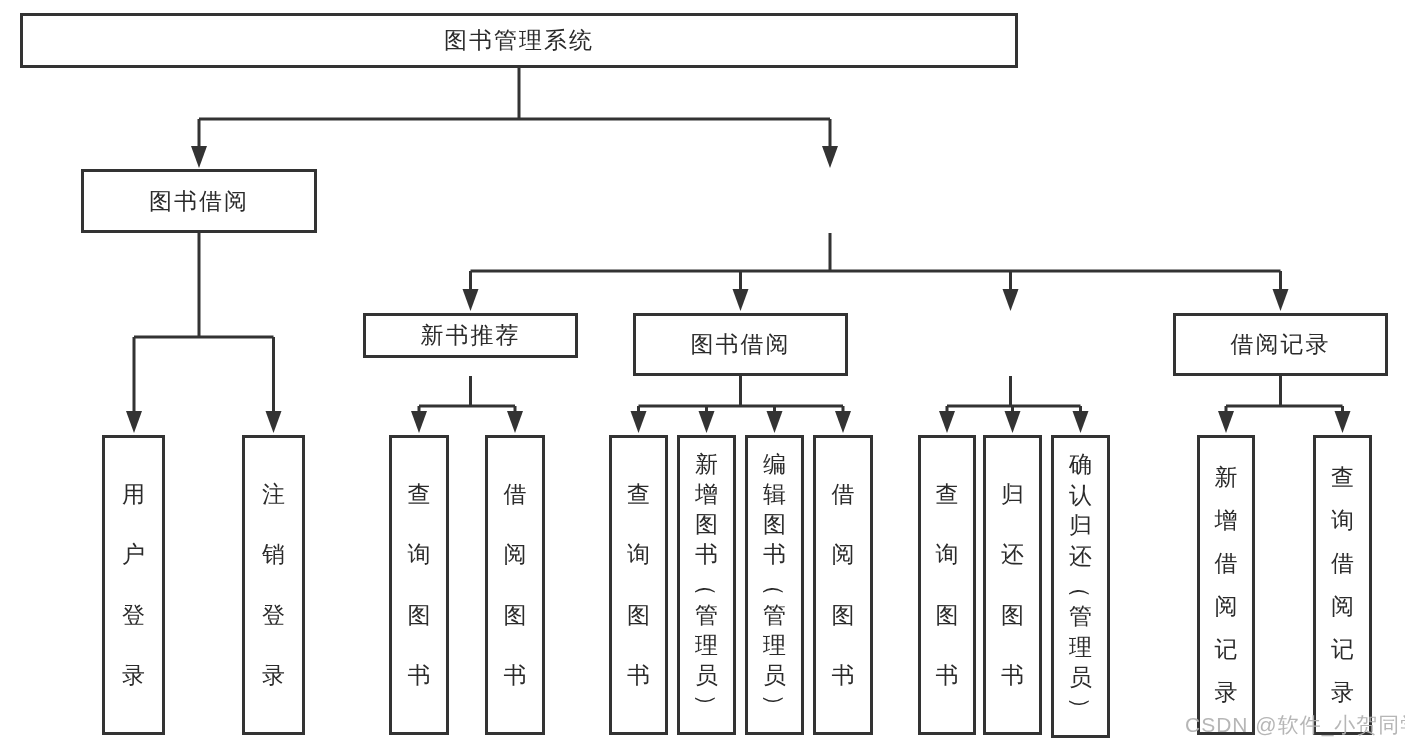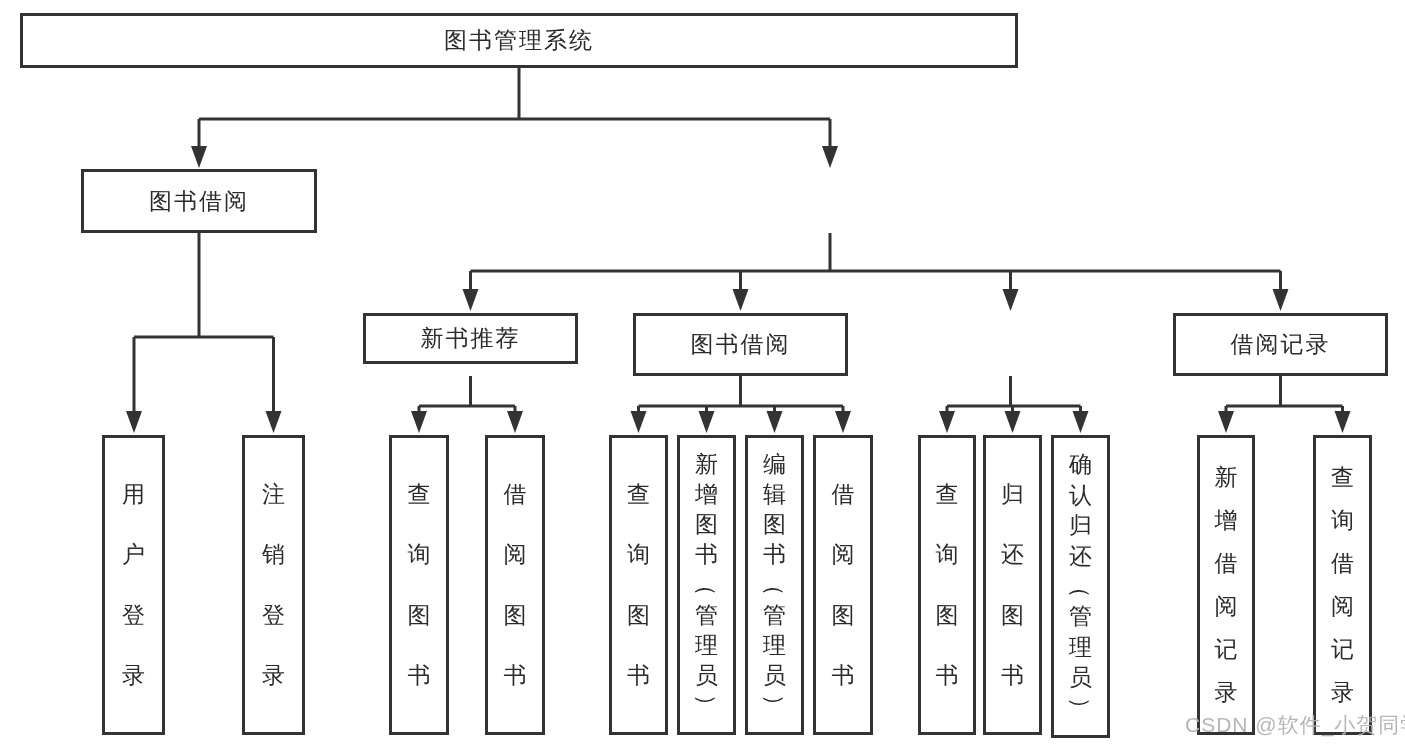--- a/index.html
+++ b/index.html
@@ -67,21 +67,21 @@
   </svg>
 
   <div class="node" style="left:20px;top:13px;width:998px;height:55px;">
     <span class="lbl">图书管理系统</span>
   </div>
 
   <div class="node" style="left:81px;top:169px;width:236px;height:64px;">
     <span class="lbl">图书借阅</span>
   </div>
 
-  <div class="node" style="left:363px;top:313px;width:215px;height:51px;">
+  <div class="node" style="left:363px;top:313px;width:215px;height:45px;">
     <span class="lbl">新书推荐</span>
   </div>
   <div class="node" style="left:633px;top:313px;width:215px;height:63px;">
     <span class="lbl">图书借阅</span>
   </div>
   <div class="node" style="left:1173px;top:313px;width:215px;height:63px;">
     <span class="lbl">借阅记录</span>
   </div>
 
   <div class="node vbox" style="left:102px;top:435px;width:63px;height:300px;">

